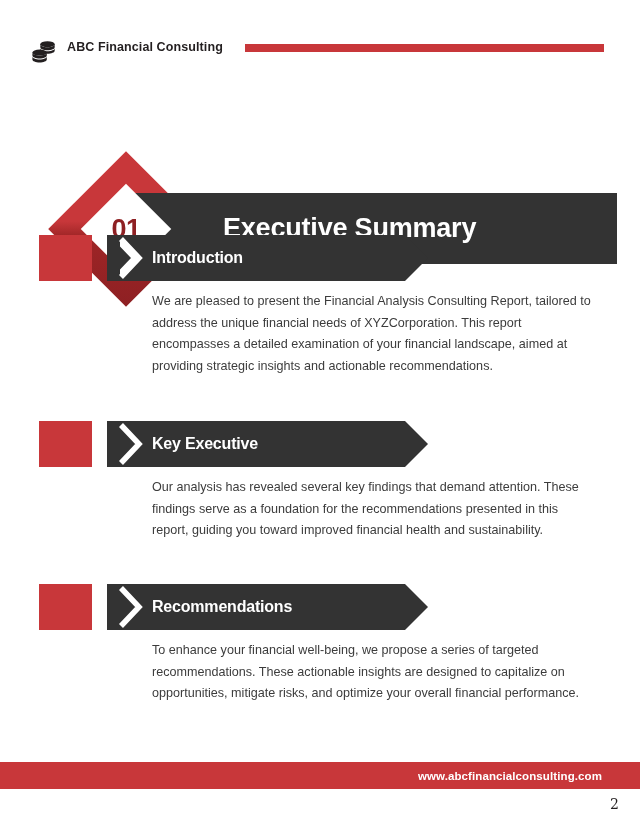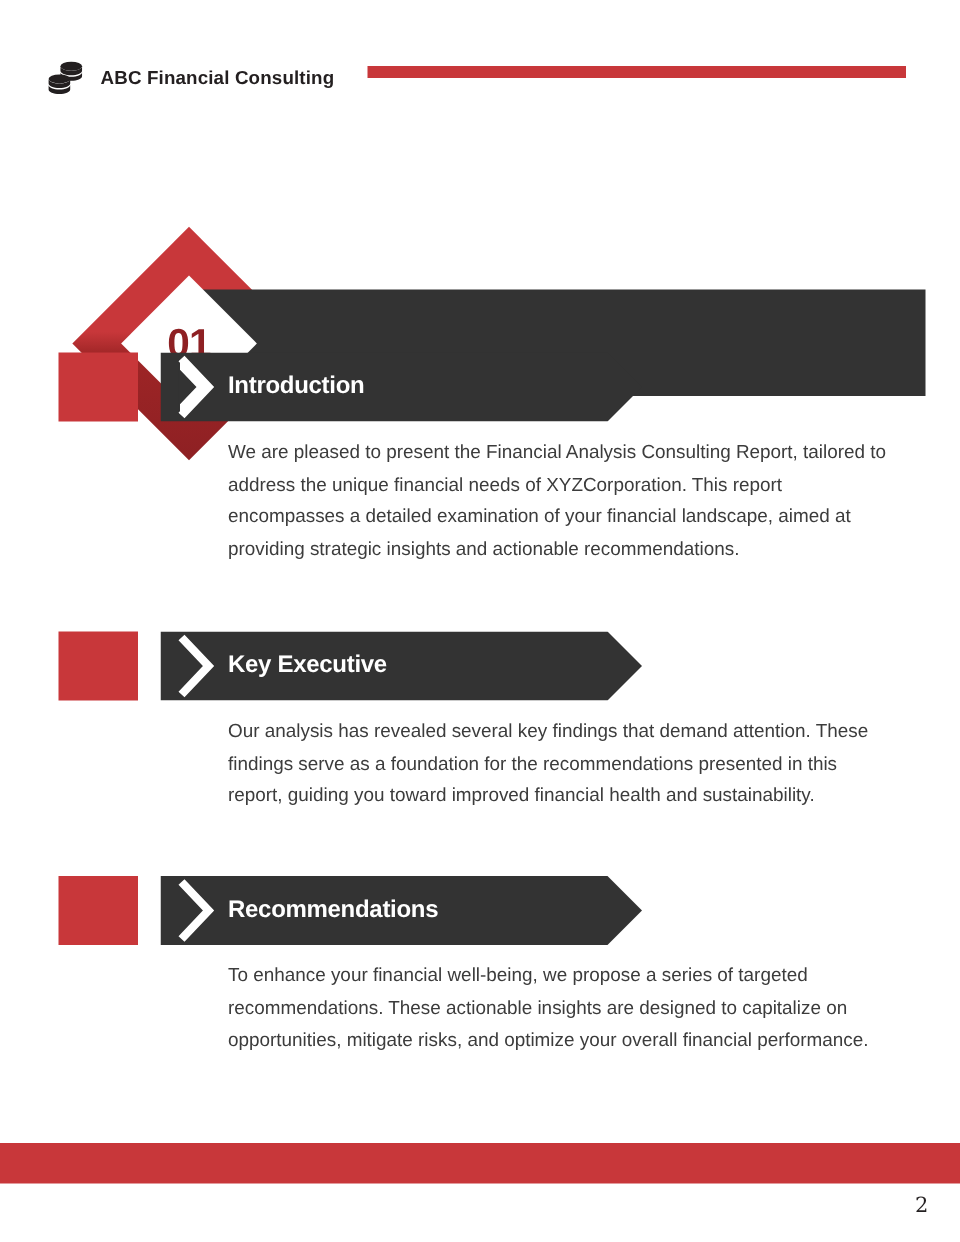--- a/index.html
+++ b/index.html
@@ -28,21 +28,20 @@
     left: 0;
     top: 0;
     width: 640px;
     height: 86px;
   }
   .brand {
     position: absolute;
     left: 31px;
     top: 40px;
     display: flex;
-    align-items: center;
     gap: 10px;
   }
   .brand-icon {
     width: 26px;
     height: 24px;
     display: block;
   }
   .brand-name {
     font-size: 12.5px;
     font-weight: bold;
@@ -183,21 +182,20 @@
     position: absolute;
     right: 38px;
     top: 762px;
     height: 27px;
     display: flex;
     align-items: center;
     font-size: 11.5px;
     font-weight: bold;
     color: #ffffff;
     letter-spacing: 0.1px;
-    margin-top: 19px;
   }
   .page-number {
     position: absolute;
     right: 21px;
     top: 796px;
     font-size: 14px;
     color: #231f20;
     font-family: "DejaVu Serif", serif;
   }
 </style>
@@ -223,20 +221,21 @@
       <span class="brand-name">ABC Financial Consulting</span>
     </div>
     <div class="header-rule"></div>
   </div>
 
   <div class="title-band">
     <div class="title-diamond-outer"></div>
     <div class="title-bar"></div>
     <div class="title-diamond-inner"></div>
     <div class="title-number">01</div>
+    <div class="title-text">Executive Summary</div>
   </div>
 
   <div class="section" style="top:235px;">
     <div class="sec-swatch"></div>
     <div class="sec-banner">
       <svg width="321" height="46" viewBox="0 0 321 46" xmlns="http://www.w3.org/2000/svg">
         <path d="M0 0 H298 L321 23 L298 46 H0 Z" fill="#333333"></path>
         <path d="M12 5 L12 41 L30 23 Z" fill="#333333"></path>
         <path d="M13 6 L29.5 23 L13 40 L13 34.5 L24 23 L13 11.5 Z" fill="#ffffff"></path>
         <path d="M14 4 L32 23 L14 42" fill="none" stroke="#ffffff" stroke-width="5.5" stroke-linejoin="miter"></path>

